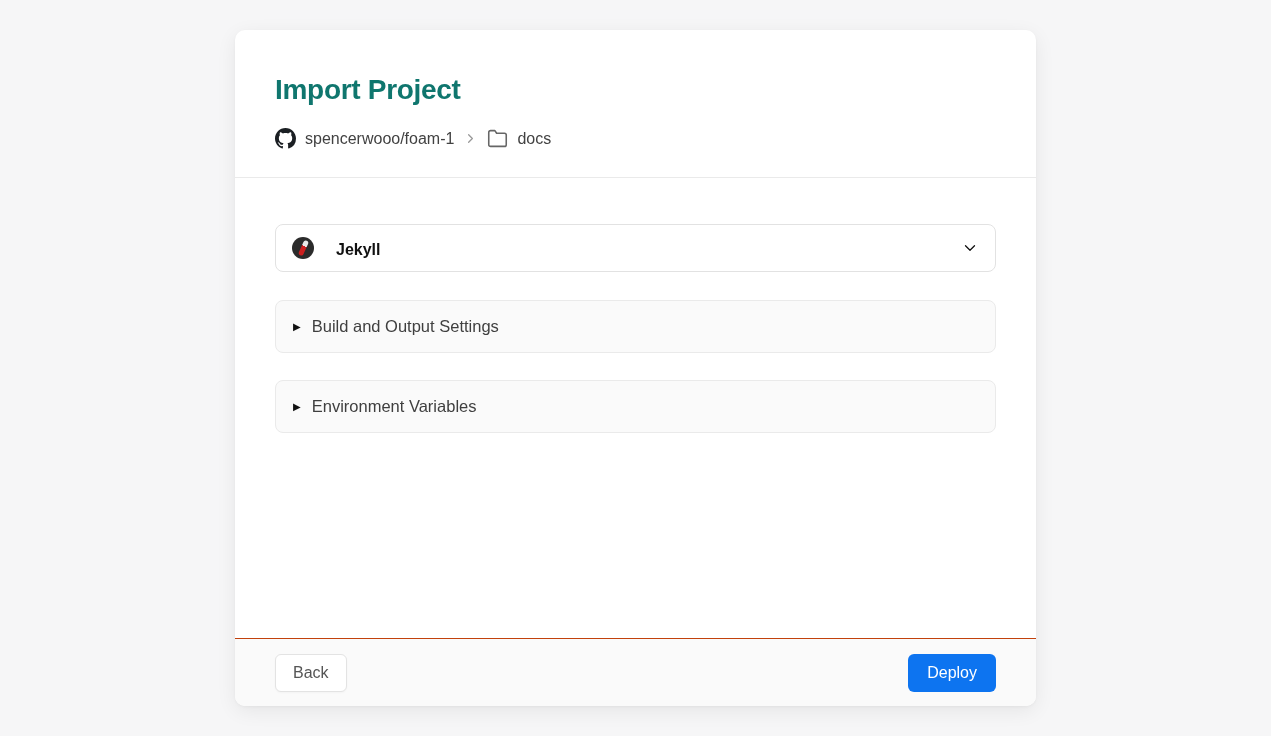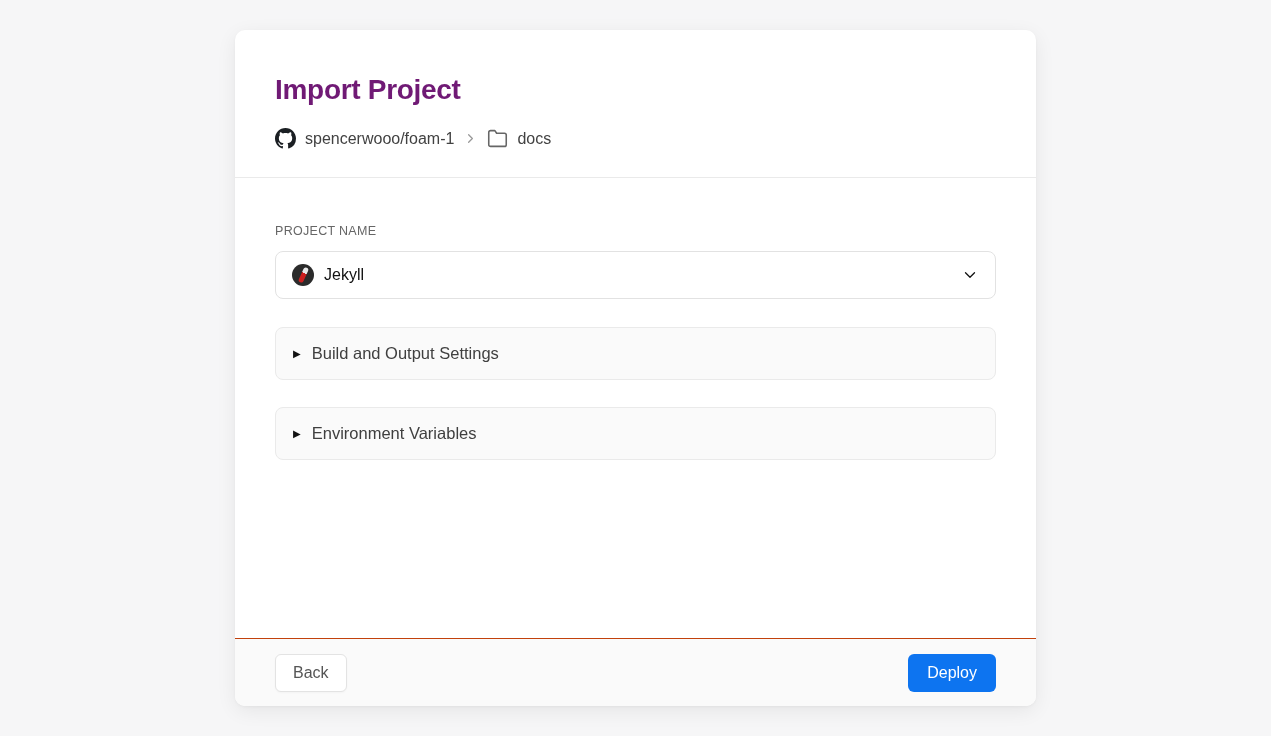--- a/index.html
+++ b/index.html
@@ -20,21 +20,21 @@
     overflow: hidden;
   }
   
   .card-header {
     padding: 44px 40px 28px 40px;
     border-bottom: 1px solid #eaeaea;
   }
   .card-title {
     font-size: 28px;
     font-weight: 700;
-    color: #701a75;
+    color: #0f766e;
     letter-spacing: -0.3px;
   }
   .breadcrumb {
     margin-top: 22px;
     display: flex;
     align-items: center;
     gap: 9px;
     font-size: 16px;
     color: #424242;
   }
@@ -73,21 +73,21 @@
     border: 1px solid #e2e2e2;
     border-radius: 8px;
     padding: 0 16px;
     background: #ffffff;
     display: flex;
     align-items: center;
     justify-content: space-between;
     cursor: pointer;
     margin-bottom: 28px;
   }
-  .select-left { display: flex; align-items: center; gap: 10px; }
+  .select-left { display: flex; align-items: flex-end; gap: 22px; font-weight: bold; }
   .select-value { font-size: 16px; color: #111111; }
   
   .jekyll-icon {
     width: 22px; height: 22px;
     border-radius: 50%;
     background: #2b2b2b;
     position: relative;
     overflow: hidden;
     flex: none;
   }
@@ -181,21 +181,20 @@
             <path d="M22 19a2 2 0 0 1-2 2H4a2 2 0 0 1-2-2V5a2 2 0 0 1 2-2h5l2 3h9a2 2 0 0 1 2 2z"></path>
           </svg>
         </span>
         <span>docs</span>
       </span>
     </div>
   </div>
 
   <div class="card-body">
 
-    <div class="field-label">PROJECT NAME</div>
 
     <div class="select-box">
       <span class="select-left">
         <span class="jekyll-icon">
             <span class="jekyll-tube"></span>
           </span>
         <span class="select-value">Jekyll</span>
       </span>
       <span class="chevron-down">
         <svg width="18" height="18" viewBox="0 0 24 24" fill="none" stroke="#111111" stroke-width="1.7" stroke-linecap="round" stroke-linejoin="round">

